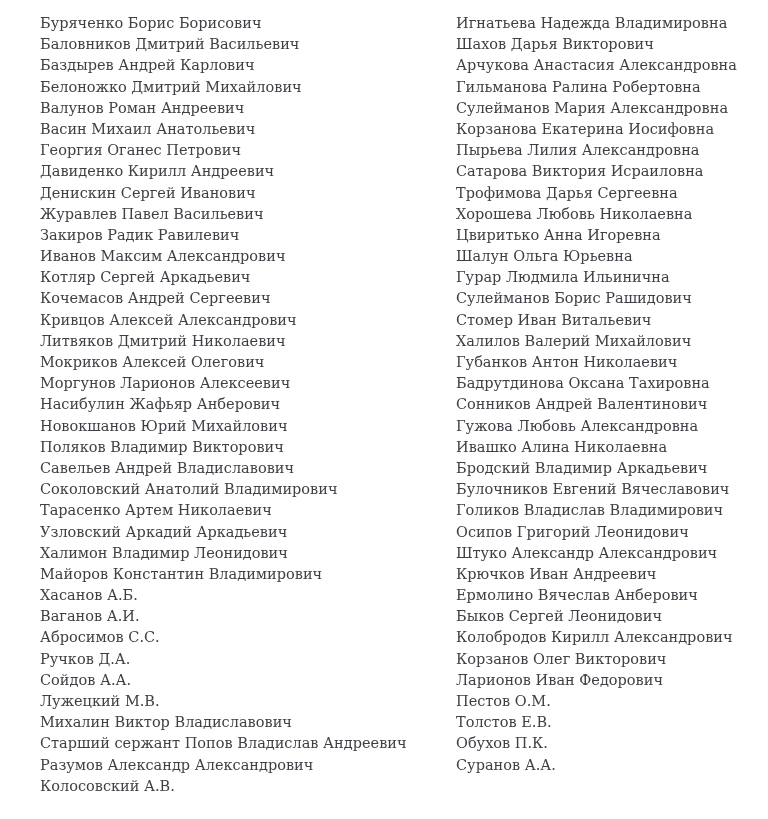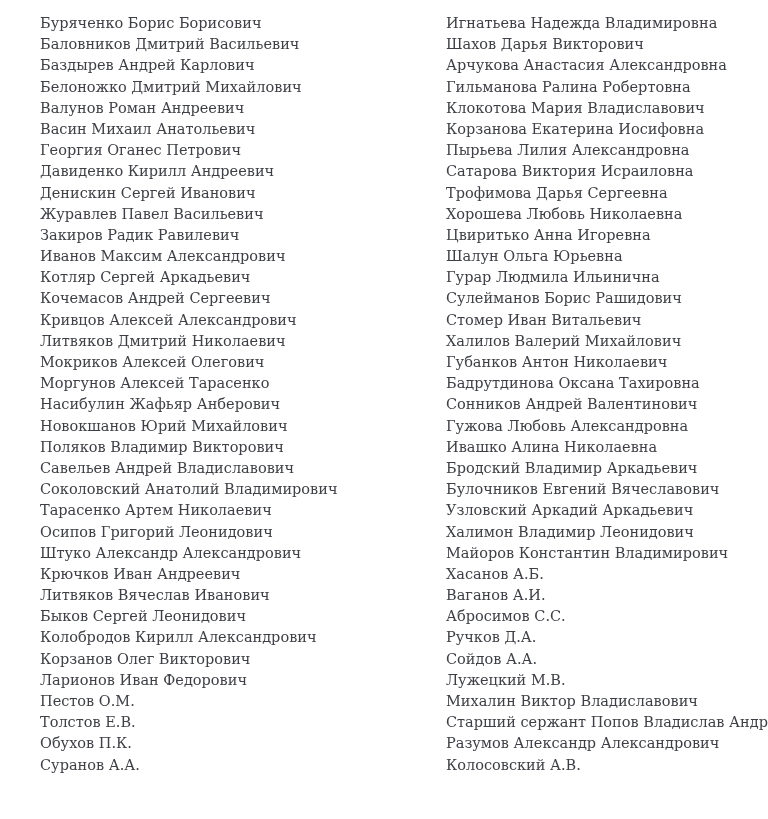--- a/index.html
+++ b/index.html
@@ -15,21 +15,21 @@
     padding: 13px 0 0 40px;
     overflow: hidden;
     background: var(--bg, #ffffff);
     font-family: "DejaVu Serif", "Liberation Serif", serif;
     font-size: 14.5px;
     color: var(--text-color, #3e4045);
   }
   .names-grid {
     display: grid;
     grid-template-columns: 406px 1fr;
-    column-gap: 0;
+    column-gap: 10px;
   }
   .name-cell {
     line-height: 21.2px;
     height: 21.2px;
     white-space: nowrap;
     overflow: hidden;
   }
 </style>
 </head>
 <body>
@@ -38,21 +38,21 @@
   <div class="names-grid" id="names-grid">
       <div class="name-cell">Буряченко Борис Борисович</div>
       <div class="name-cell">Игнатьева Надежда Владимировна</div>
       <div class="name-cell">Баловников Дмитрий Васильевич</div>
       <div class="name-cell">Шахов Дарья Викторович</div>
       <div class="name-cell">Баздырев Андрей Карлович</div>
       <div class="name-cell">Арчукова Анастасия Александровна</div>
       <div class="name-cell">Белоножко Дмитрий Михайлович</div>
       <div class="name-cell">Гильманова Ралина Робертовна</div>
       <div class="name-cell">Валунов Роман Андреевич</div>
-      <div class="name-cell">Клокотова Мария Владиславович</div>
+      <div class="name-cell">Сулейманов Мария Александровна</div>
       <div class="name-cell">Васин Михаил Анатольевич</div>
       <div class="name-cell">Корзанова Екатерина Иосифовна</div>
       <div class="name-cell">Георгия Оганес Петрович</div>
       <div class="name-cell">Пырьева Лилия Александровна</div>
       <div class="name-cell">Давиденко Кирилл Андреевич</div>
       <div class="name-cell">Сатарова Виктория Исраиловна</div>
       <div class="name-cell">Денискин Сергей Иванович</div>
       <div class="name-cell">Трофимова Дарья Сергеевна</div>
       <div class="name-cell">Журавлев Павел Васильевич</div>
       <div class="name-cell">Хорошева Любовь Николаевна</div>
@@ -63,41 +63,42 @@
       <div class="name-cell">Котляр Сергей Аркадьевич</div>
       <div class="name-cell">Гурар Людмила Ильинична</div>
       <div class="name-cell">Кочемасов Андрей Сергеевич</div>
       <div class="name-cell">Сулейманов Борис Рашидович</div>
       <div class="name-cell">Кривцов Алексей Александрович</div>
       <div class="name-cell">Стомер Иван Витальевич</div>
       <div class="name-cell">Литвяков Дмитрий Николаевич</div>
       <div class="name-cell">Халилов Валерий Михайлович</div>
       <div class="name-cell">Мокриков Алексей Олегович</div>
       <div class="name-cell">Губанков Антон Николаевич</div>
-      <div class="name-cell">Моргунов Алексей Тарасенко</div>
+      <div class="name-cell">Моргунов Ларионов Алексеевич</div>
       <div class="name-cell">Бадрутдинова Оксана Тахировна</div>
       <div class="name-cell">Насибулин Жафьяр Анберович</div>
       <div class="name-cell">Сонников Андрей Валентинович</div>
       <div class="name-cell">Новокшанов Юрий Михайлович</div>
       <div class="name-cell">Гужова Любовь Александровна</div>
       <div class="name-cell">Поляков Владимир Викторович</div>
       <div class="name-cell">Ивашко Алина Николаевна</div>
       <div class="name-cell">Савельев Андрей Владиславович</div>
       <div class="name-cell">Бродский Владимир Аркадьевич</div>
       <div class="name-cell">Соколовский Анатолий Владимирович</div>
       <div class="name-cell">Булочников Евгений Вячеславович</div>
       <div class="name-cell">Тарасенко Артем Николаевич</div>
+      <div class="name-cell">Голиков Владислав Владимирович</div>
       <div class="name-cell">Узловский Аркадий Аркадьевич</div>
       <div class="name-cell">Осипов Григорий Леонидович</div>
       <div class="name-cell">Халимон Владимир Леонидович</div>
       <div class="name-cell">Штуко Александр Александрович</div>
       <div class="name-cell">Майоров Константин Владимирович</div>
       <div class="name-cell">Крючков Иван Андреевич</div>
       <div class="name-cell">Хасанов А.Б.</div>
-      <div class="name-cell">Литвяков Вячеслав Иванович</div>
+      <div class="name-cell">Ермолино Вячеслав Анберович</div>
       <div class="name-cell">Ваганов А.И.</div>
       <div class="name-cell">Быков Сергей Леонидович</div>
       <div class="name-cell">Абросимов С.С.</div>
       <div class="name-cell">Колобродов Кирилл Александрович</div>
       <div class="name-cell">Ручков Д.А.</div>
       <div class="name-cell">Корзанов Олег Викторович</div>
       <div class="name-cell">Сойдов А.А.</div>
       <div class="name-cell">Ларионов Иван Федорович</div>
       <div class="name-cell">Лужецкий М.В.</div>
       <div class="name-cell">Пестов О.М.</div>

